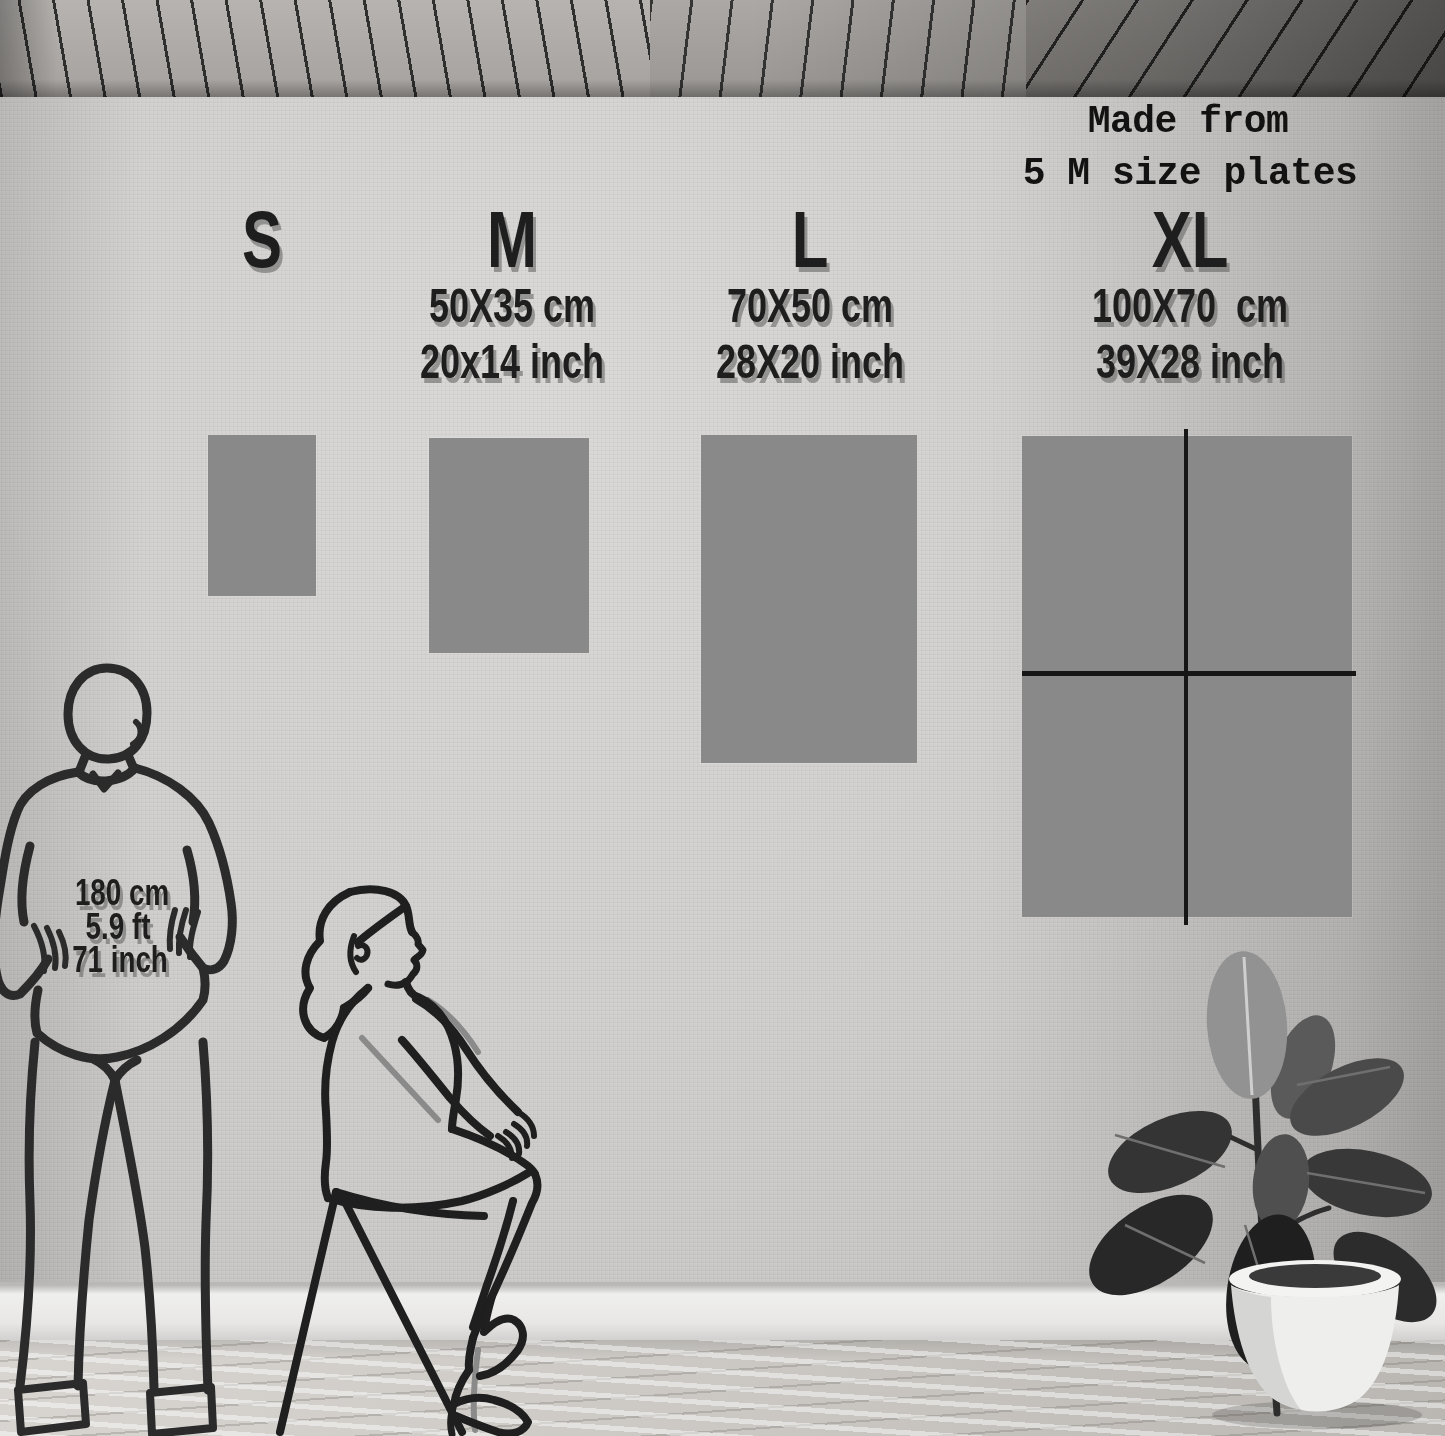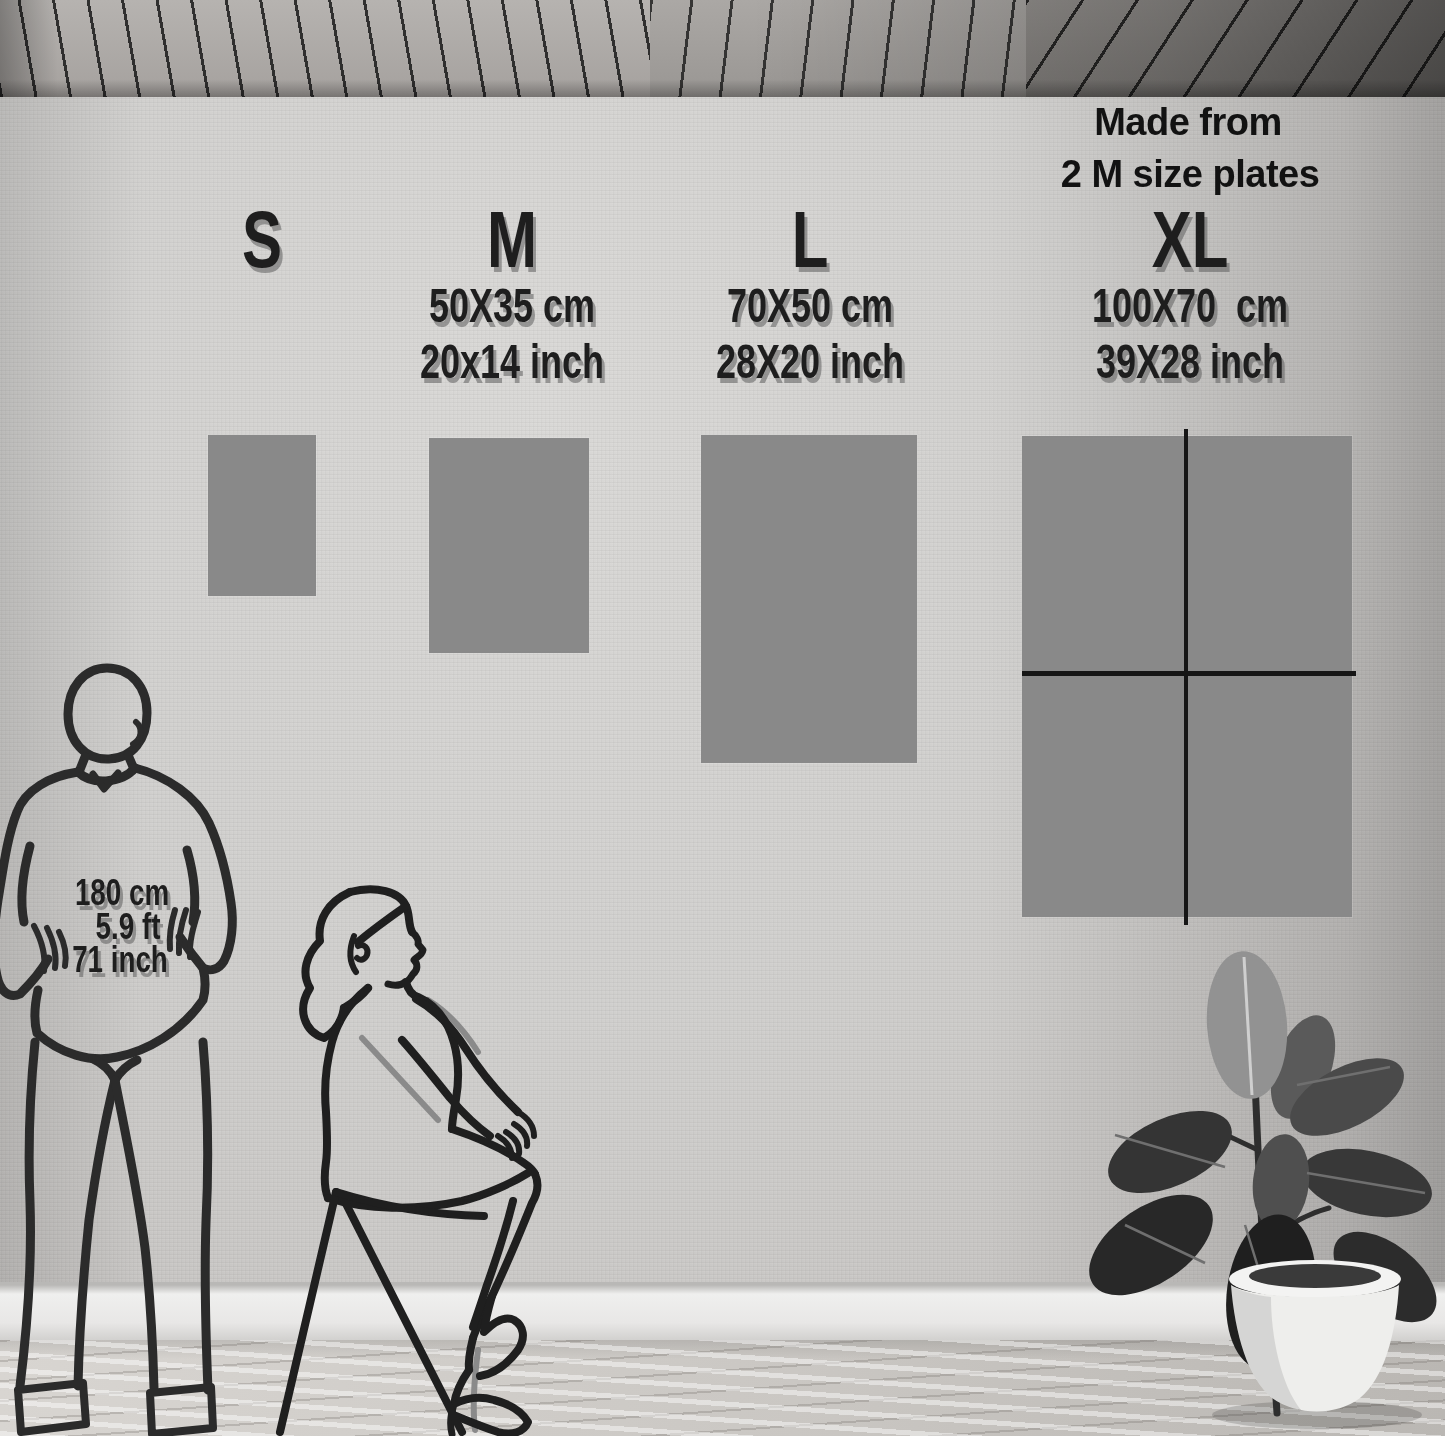--- a/index.html
+++ b/index.html
@@ -48,21 +48,21 @@
   .swatch.l {left:701px;top:435px;width:216px;height:328px;}
   .swatch.xl{left:1022px;top:436px;width:330px;height:481px;}
   .xl-vline{position:absolute;left:1184px;top:429px;width:4px;height:496px;background:#161616;}
   .xl-hline{position:absolute;left:1022px;top:671px;width:334px;height:5px;background:#161616;}
   
   .cond{display:inline-block;transform:translateX(-50%) scaleX(0.75);white-space:pre;
         font-weight:700;color:#1e1e1e;text-shadow:4px 5px 0 rgba(95,95,95,0.55);line-height:1;}
   .size-letter{position:absolute;font-size:80px;}
   .dim{position:absolute;font-size:48px;}
   .serif-note{position:absolute;transform:translateX(-50%);white-space:pre;
-      font-family:Liberation Sans, sans-serif;font-weight:700;color:#121212;
+      font-family:Liberation Mono, monospace;font-weight:700;color:#121212;
       font-size:38px;letter-spacing:-0.5px;line-height:1;}
   .person-text{font-size:37px;}
   
   .cx-s{left:262px;} .cx-m{left:512px;} .cx-l{left:810px;} .cx-xl{left:1190px;}
   .row-letter{top:194px;} .row-cm{top:278px;} .row-inch{top:334px;}
   .fig{position:absolute;}
 </style>
 </head>
 <body>
 
@@ -79,21 +79,21 @@
   <div class="floor"></div>
 
   <div class="swatch s"></div>
   <div class="swatch m"></div>
   <div class="swatch l"></div>
   <div class="swatch xl"></div>
   <div class="xl-vline"></div>
   <div class="xl-hline"></div>
 
   <div class="serif-note" style="top:103px;left:1188px;">Made from</div>
-  <div class="serif-note" style="top:155px;left:1190px;">2 M size plates</div>
+  <div class="serif-note" style="top:155px;left:1190px;">5 M size plates</div>
 
   <div class="size-letter row-letter cx-s"><span class="cond">S</span></div>
   <div class="size-letter row-letter cx-m"><span class="cond">M</span></div>
   <div class="size-letter row-letter cx-l"><span class="cond">L</span></div>
   <div class="size-letter row-letter cx-xl"><span class="cond">XL</span></div>
 
   <div class="dim row-cm cx-m"><span class="cond">50X35 cm</span></div>
   <div class="dim row-cm cx-l"><span class="cond">70X50 cm</span></div>
   <div class="dim row-cm cx-xl"><span class="cond">100X70  cm</span></div>
 
@@ -119,21 +119,21 @@
       <path d="M125,420 C117,452 107,502 99,560 C93,620 89,678 88,726"></path>
       <path d="M125,420 C120,410 112,403 103,399 M125,420 C131,410 139,404 147,400"></path>
       <path d="M213,382 C218,442 219,502 216,562 C214,622 216,682 218,730"></path>
       <path d="M125,420 C135,472 148,532 155,588 C161,642 163,692 164,728"></path>
       <path d="M28,730 L93,723 L96,764 L31,772 Z" stroke-width="8"></path>
       <path d="M160,733 L221,727 L223,768 L162,774 Z" stroke-width="8"></path>
     </g>
   </svg>
 
   <div class="dim person-text" style="top:872px;left:122px;"><span class="cond">180 cm</span></div>
-  <div class="dim person-text" style="top:906px;left:128px;"><span class="cond">5.9 ft</span></div>
+  <div class="dim person-text" style="top:906px;left:118px;"><span class="cond">5.9 ft</span></div>
   <div class="dim person-text" style="top:939px;left:120px;"><span class="cond">71 inch</span></div>
 
   <svg class="fig" style="left:266px;top:880px;" width="340" height="556" viewBox="0 0 340 556">
     <g fill="none" stroke="#8a8a8a" stroke-width="6" stroke-linecap="round">
       <path d="M96,158 L172,240"></path>
       <path d="M162,120 C182,132 198,150 212,172"></path>
       <path d="M212,470 C208,500 206,524 209,550"></path>
     </g>
     <g fill="none" stroke="#1f1f1f" stroke-width="8" stroke-linecap="round" stroke-linejoin="round">
       <path d="M84,12 C110,5 134,12 140,26 C144,34 142,44 146,52"></path>

